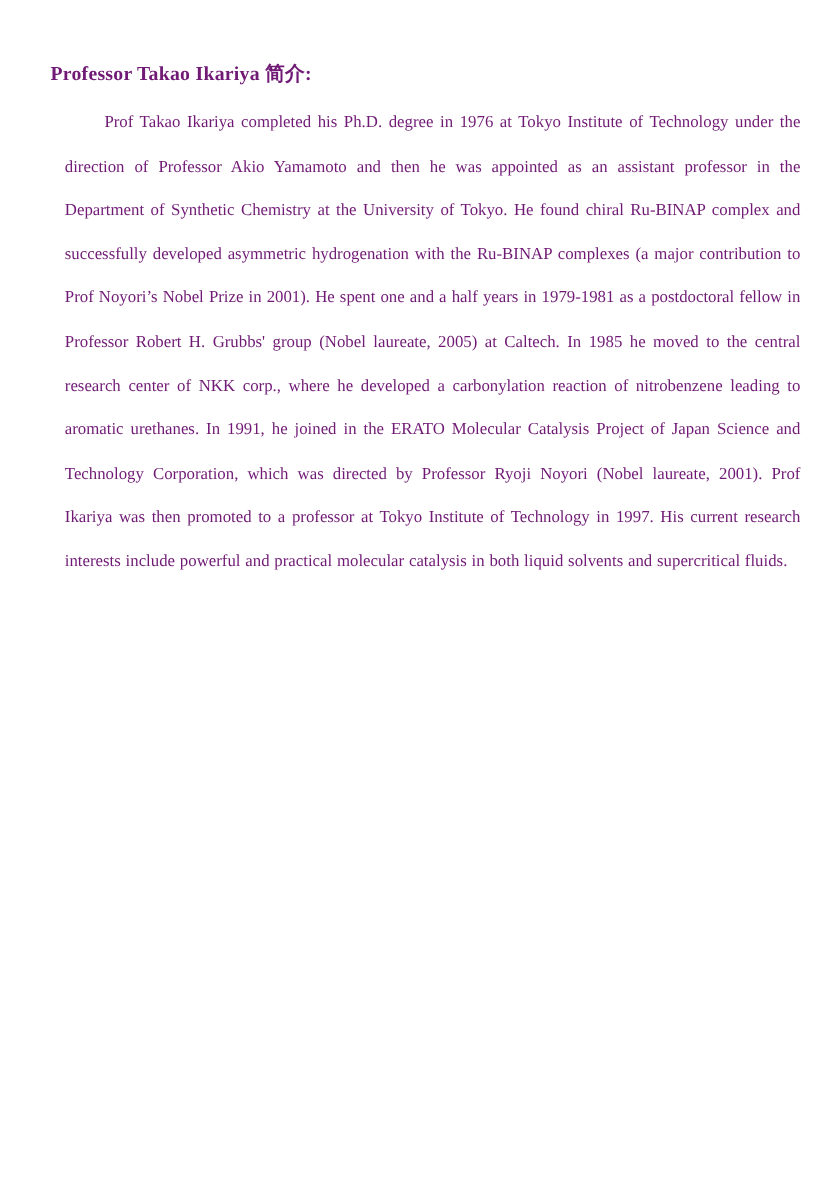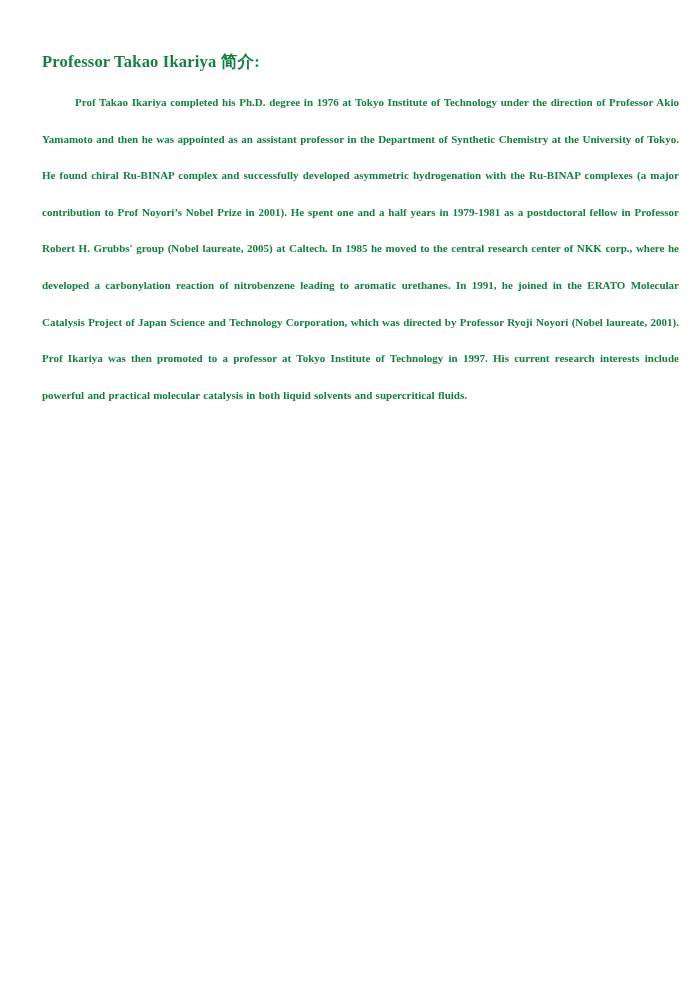--- a/index.html
+++ b/index.html
@@ -8,34 +8,34 @@
     background: #ffffff;
   }
   .page {
     position: relative;
     box-sizing: border-box;
     width: 700px;
     height: 989px;
     background: #ffffff;
     padding: 51px 21px 0 42px;
     font-family: "Liberation Serif", "DejaVu Serif", serif;
-    color: #15803d;
+    color: #701a75;
     overflow: hidden;
   }
   .doc-heading {
     font-size: 16.5px;
     font-weight: bold;
     line-height: 22px;
     margin: 0 0 11px 0;
     letter-spacing: 0.2px;
   }
   .doc-paragraph {
-    font-size: 11px;
-    font-weight: bold;
-    margin: 0;
+    font-size: 14px;
+    font-weight: normal;
+    margin: 12px;
     line-height: 36.6px;
     text-align: justify;
     text-indent: 33px;
     word-spacing: 0.5px;
   }
 </style>
 </head>
 <body>
 
 <div class="page">

